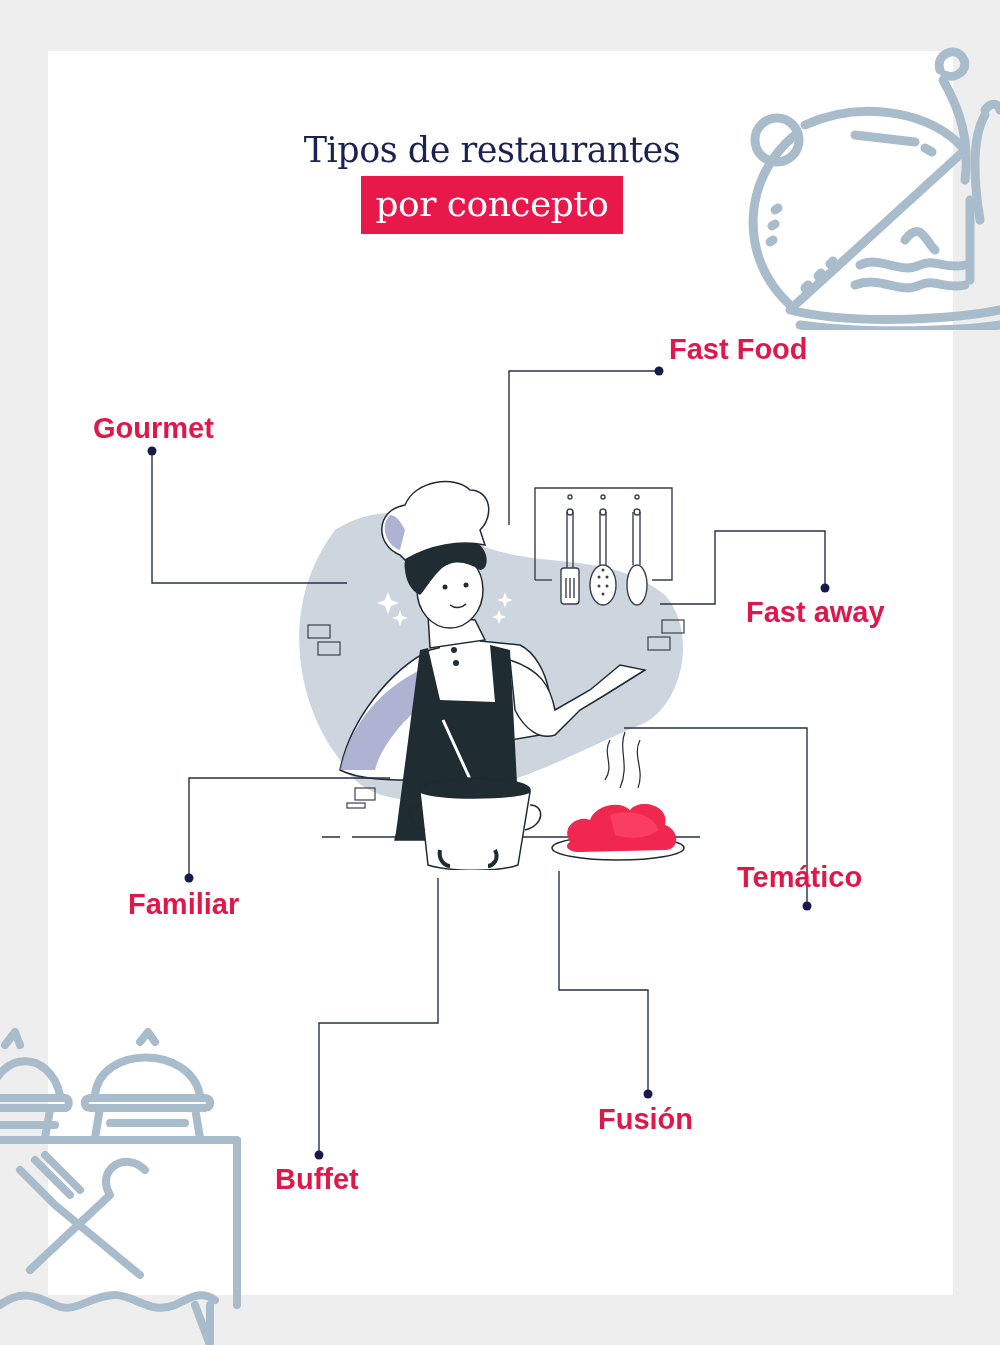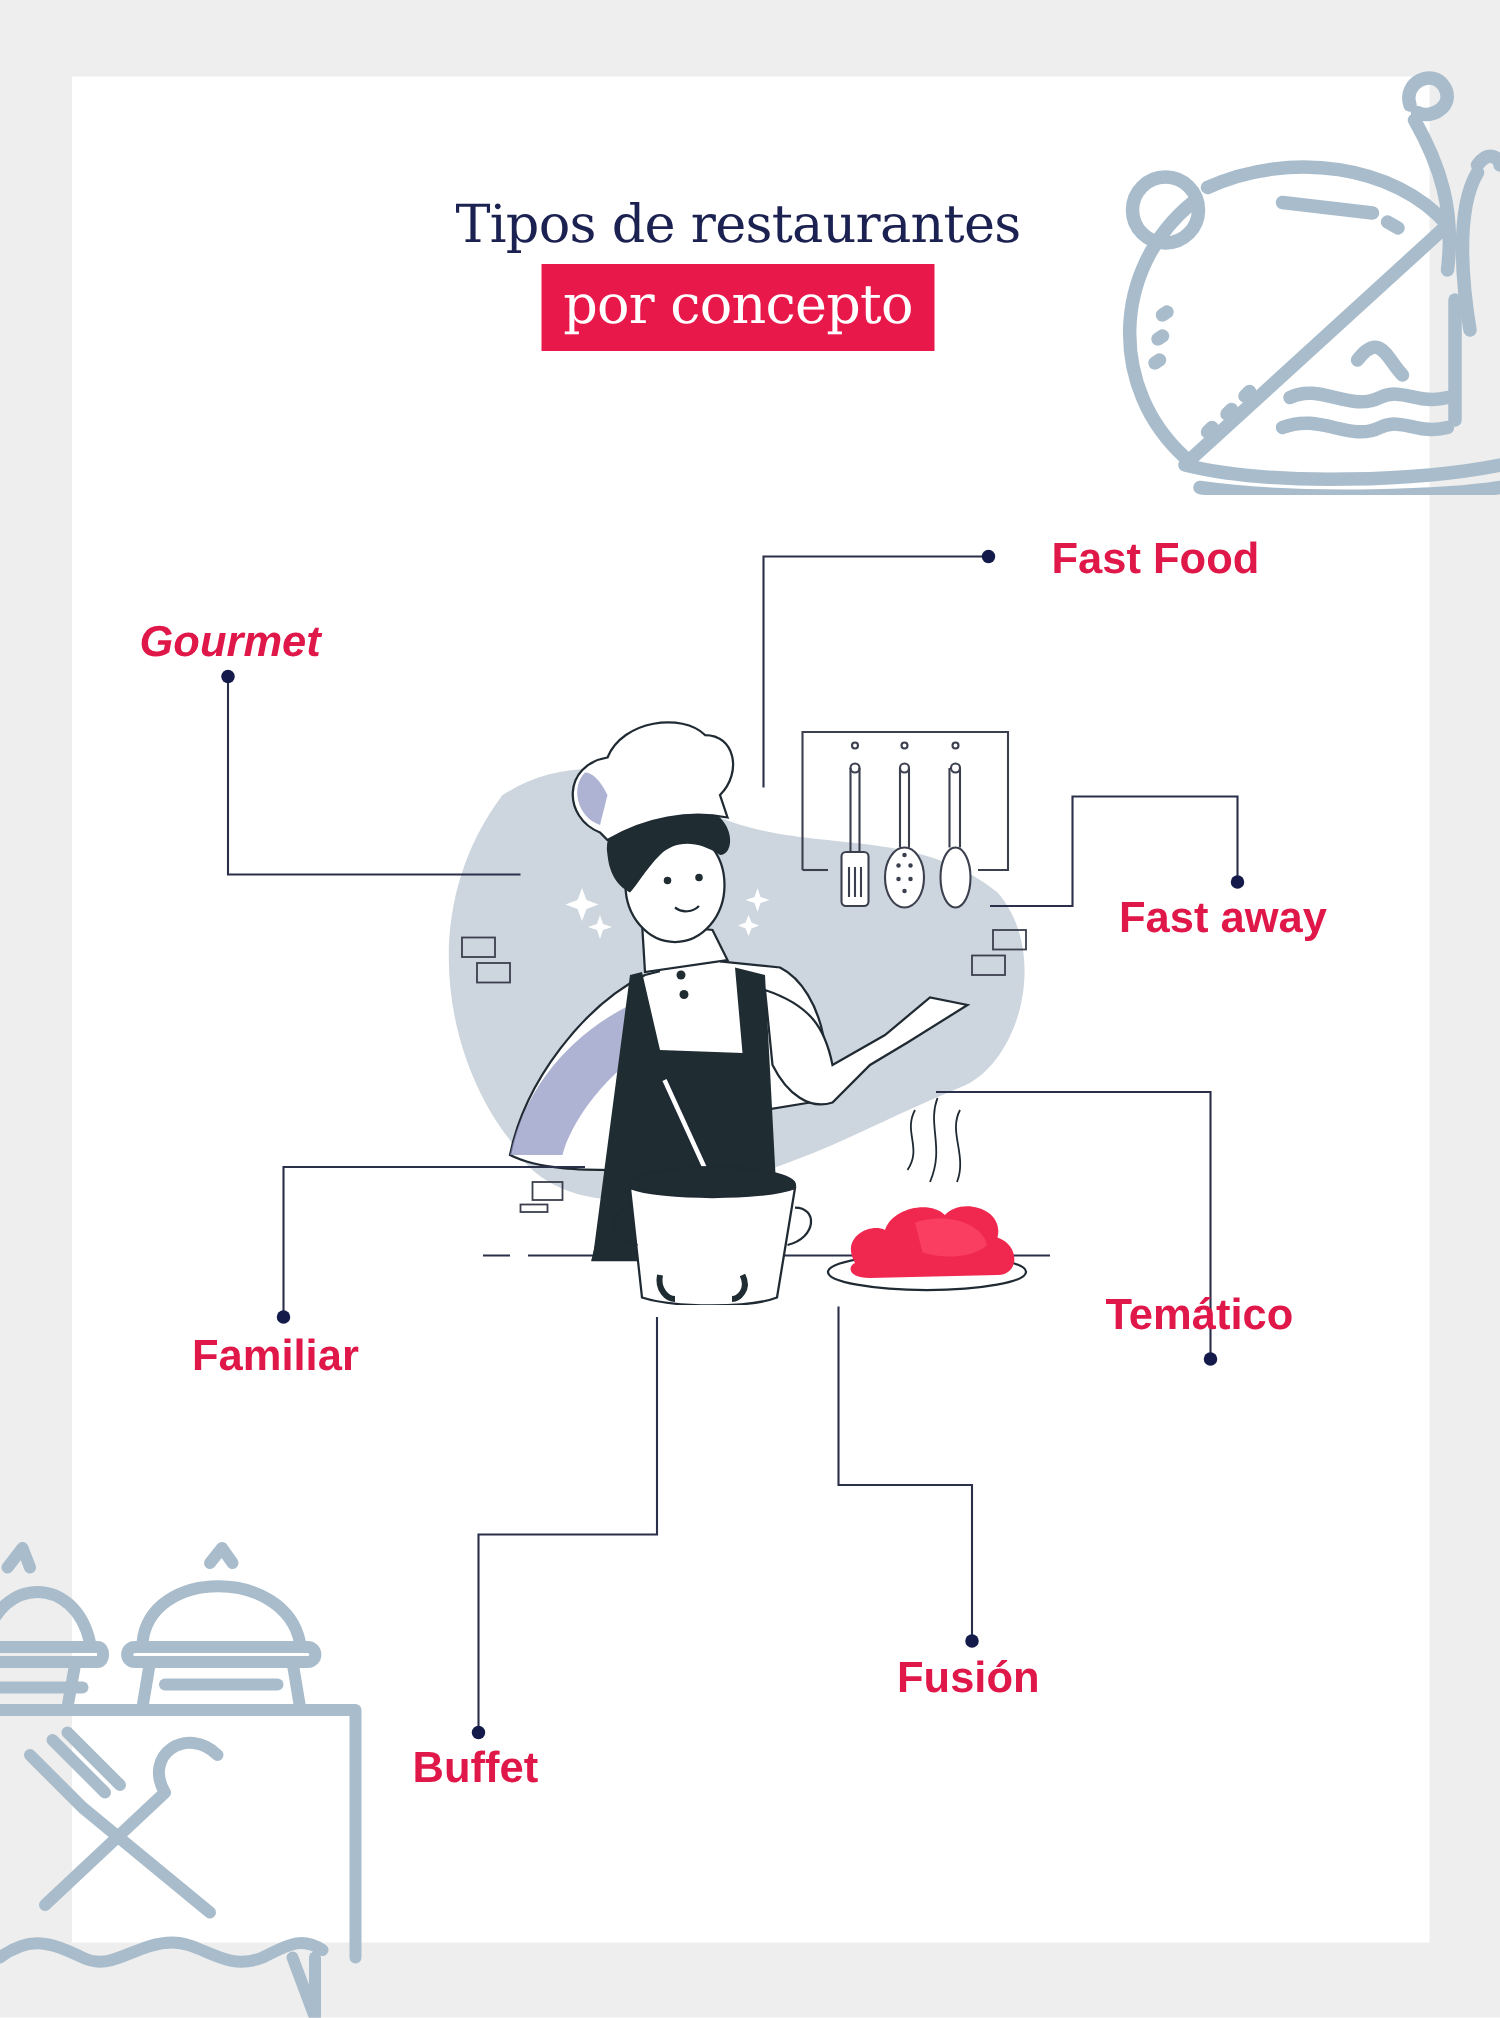--- a/index.html
+++ b/index.html
@@ -196,19 +196,19 @@
     <circle cx="152" cy="451" r="4.5"></circle>
     <circle cx="659" cy="371" r="4.5"></circle>
     <circle cx="825" cy="588" r="4.5"></circle>
     <circle cx="807" cy="906" r="4.5"></circle>
     <circle cx="189" cy="878" r="4.5"></circle>
     <circle cx="319" cy="1155" r="4.5"></circle>
     <circle cx="648" cy="1094" r="4.5"></circle>
   </g>
 </svg>
 
-<div class="label" style="left:93px;top:411px;font-style:italic;">Gourmet</div>
-<div class="label" style="left:669px;top:356px;margin-left:32px;">Fast Food</div>
+<div class="label" style="left:93px;top:411px;">Gourmet</div>
+<div class="label" style="left:669px;top:332px;">Fast Food</div>
 <div class="label" style="left:746px;top:595px;">Fast away</div>
 <div class="label" style="left:737px;top:860px;">Temático</div>
 <div class="label" style="left:128px;top:887px;">Familiar</div>
 <div class="label" style="left:598px;top:1102px;">Fusión</div>
 <div class="label" style="left:275px;top:1162px;">Buffet</div>
 
 </body></html>

